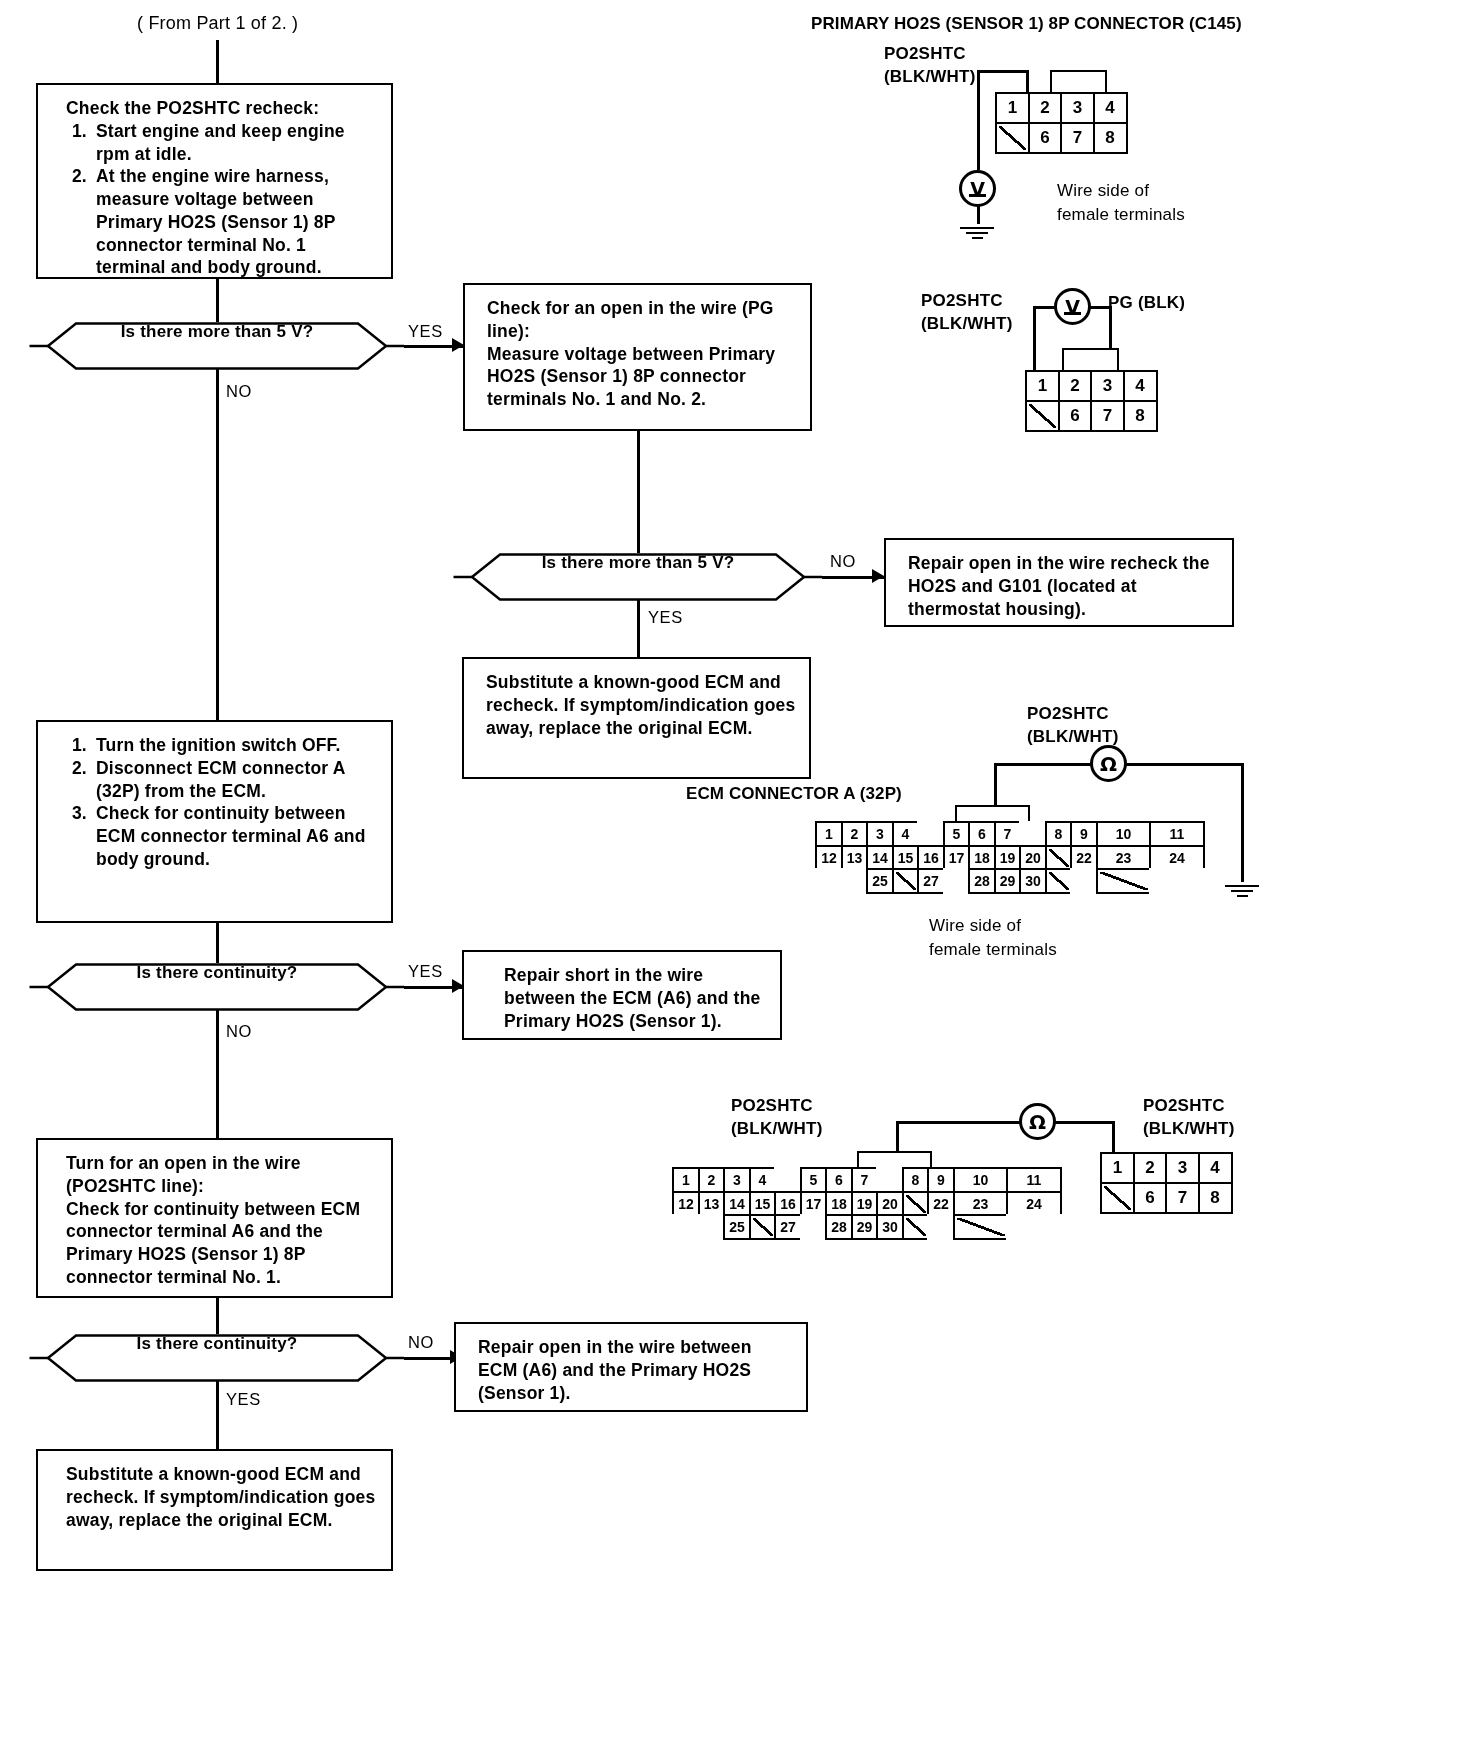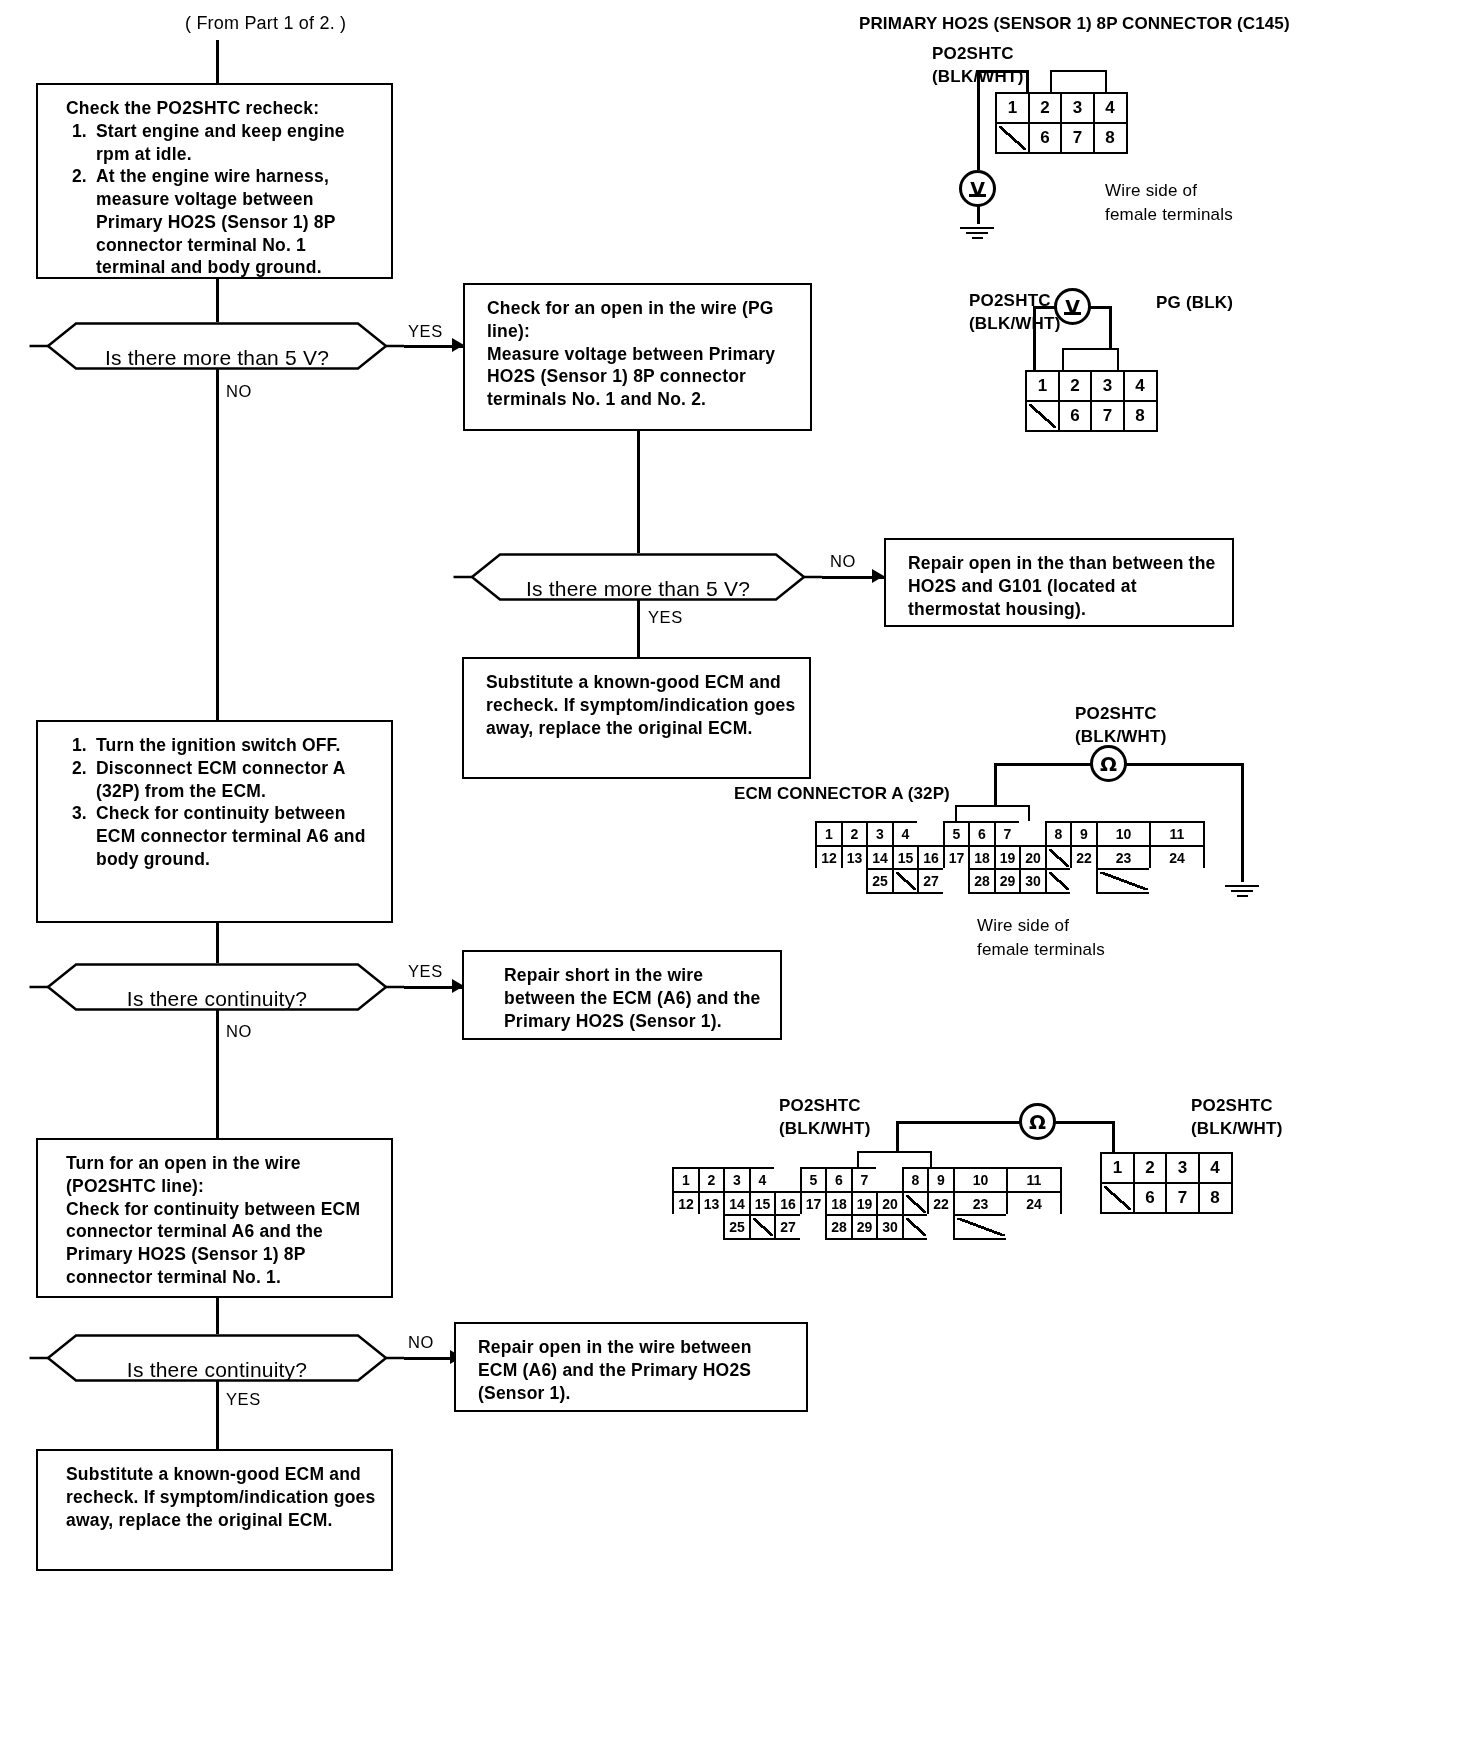--- a/index.html
+++ b/index.html
@@ -31,23 +31,23 @@
   .pbox ol {
     margin: 0; padding: 0 0 0 26px;
     list-style: decimal;
   }
   .pbox ol li { margin: 0; padding-left: 4px; }
   .pbox .plain { display: block; font-weight: bold; }
 
   
   .dec {
     position: absolute;
-    display: flex; align-items: flex-end; justify-content: center;
-    font-size: 21px;
-    font-weight: normal;
+    display: flex; align-items: flex-start; justify-content: center;
+    font-size: 17px;
+    font-weight: bold;
     letter-spacing: .2px;
   }
   .dec svg { position: absolute; inset: 0; width: 100%; height: 100%; }
   .dec span { position: relative; z-index: 2; }
 
   
   .ln { position: absolute; background: #000; }
   .ln.v { width: 2.5px; }
   .ln.h { height: 2.5px; }
 
@@ -67,21 +67,20 @@
     font-size: 16.5px;
     letter-spacing: .6px;
   }
 
   
   .cap {
     position: absolute;
     font-size: 17px;
     letter-spacing: .2px;
     line-height: 1.28;
-    margin-left: 48px;
   }
   .cap.bold { font-weight: bold; }
   .cap.hdr { font-weight: bold; font-size: 17px; letter-spacing: .1px; }
 
   
   .conn { position: absolute; }
   .crow { display: flex; }
   .cell {
     border: 2.5px solid #000;
     margin-right: -2.5px;
@@ -184,21 +183,21 @@
   </div>
 
   <div class="ln h" style="left:822px; top:576px; width:62px;"></div>
   <div class="arrow right" style="left:872px; top:569px;"></div>
   <div class="blab" style="left:830px; top:552px;">NO</div>
 
   <div class="ln v" style="left:637px; top:600px; height:57px;"></div>
   <div class="blab" style="left:648px; top:608px;">YES</div>
 
   <div class="pbox" style="left:884px; top:538px; width:350px; height:89px; padding-left:22px; padding-top:12px;">
-    <span class="plain">Repair open in the than between the HO2S and G101 (located at thermostat housing).</span>
+    <span class="plain">Repair open in the wire recheck the HO2S and G101 (located at thermostat housing).</span>
   </div>
 
   <div class="pbox" style="left:462px; top:657px; width:349px; height:122px; padding-left:22px; padding-top:12px;">
     <span class="plain">Substitute a known-good ECM and recheck. If symptom/indication goes away, replace the original ECM.</span>
   </div>
 
   <div class="pbox" style="left:36px; top:720px; width:357px; height:203px; padding-left:28px; padding-top:12px;">
     <ol>
       <li>Turn the ignition switch OFF.</li>
       <li>Disconnect ECM connector A (32P) from the ECM.</li>

